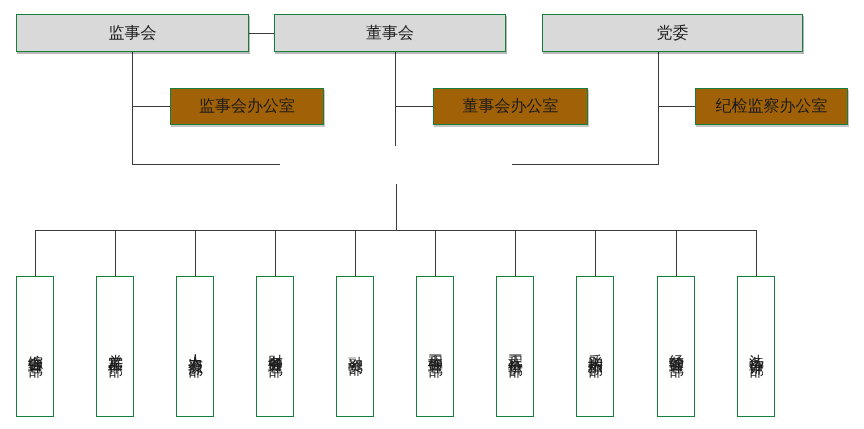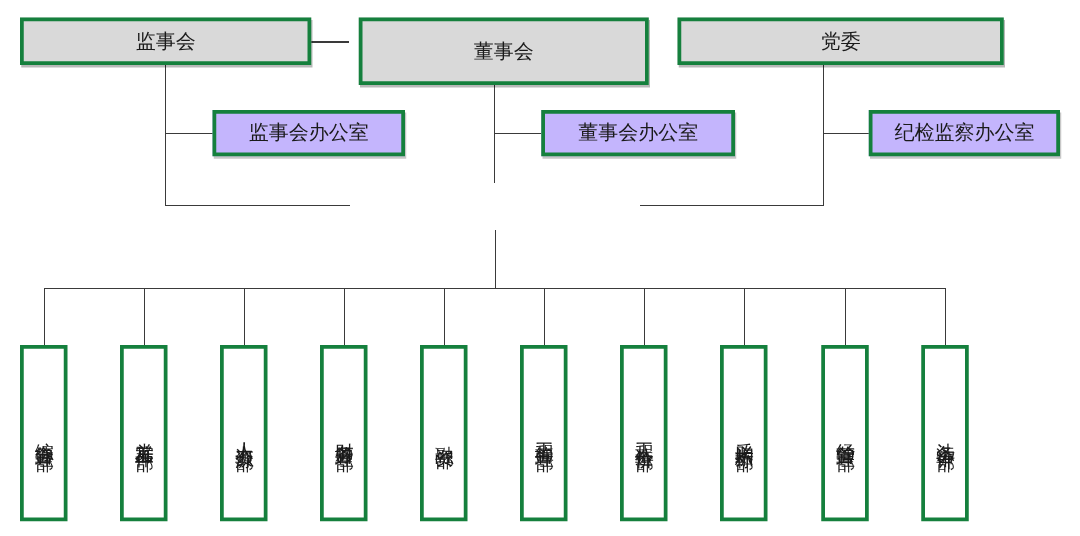--- a/index.html
+++ b/index.html
@@ -18,34 +18,34 @@
   .connectors {
     position: absolute;
     left: 0;
     top: 0;
     width: 864px;
     height: 429px;
   }
   .box {
     position: absolute;
     box-sizing: border-box;
-    border: 3px solid #15803d;
+    border: 1px solid #15803d;
     display: flex;
     align-items: center;
     justify-content: center;
     font-size: 16px;
     color: #1a1a1a;
     white-space: nowrap;
   }
   .gray {
     background: #d9d9d9;
     box-shadow: 1px 2px 0 rgba(0,0,0,0.28);
   }
   .white {
-    background: #c4b5fd;
+    background: #a16207;
     box-shadow: 1px 2px 0 rgba(0,0,0,0.22);
   }
   .dept {
     top: 276px;
     width: 38px;
     height: 141px;
     background: #ffffff;
     writing-mode: vertical-rl;
     text-orientation: upright;
     letter-spacing: 2px;
@@ -85,21 +85,21 @@
       <line x1="355.5" y1="230" x2="355.5" y2="276"></line>
       <line x1="435.5" y1="230" x2="435.5" y2="276"></line>
       <line x1="515.5" y1="230" x2="515.5" y2="276"></line>
       <line x1="595.5" y1="230" x2="595.5" y2="276"></line>
       <line x1="676.5" y1="230" x2="676.5" y2="276"></line>
       <line x1="756.5" y1="230" x2="756.5" y2="276"></line>
     </g>
   </svg>
 
   <div class="box gray" style="left:16px; top:14px; width:233px; height:38px">监事会</div>
-  <div class="box gray" style="left:287px; top:14px; width:232px; height:54px">董事会</div>
+  <div class="box gray" style="left:274px; top:14px; width:232px; height:38px">董事会</div>
   <div class="box gray" style="left:542px; top:14px; width:261px; height:38px">党委</div>
 
   <div class="box white" style="left:170px; top:88px; width:154px; height:37px">监事会办公室</div>
   <div class="box white" style="left:695px; top:88px; width:153px; height:37px">纪检监察办公室</div>
   <div class="box white" style="left:433px; top:88px; width:155px; height:37px">董事会办公室</div>
 
 
   <div class="box dept" style="left:16px">综合管理部</div>
   <div class="box dept" style="left:96px">党群工作部</div>
   <div class="box dept" style="left:176px">人力资源部</div>

